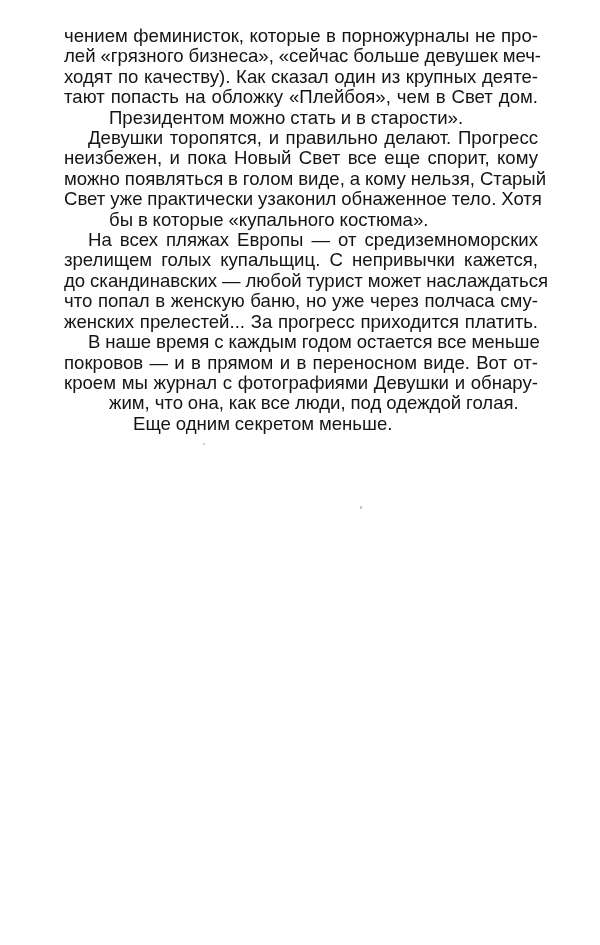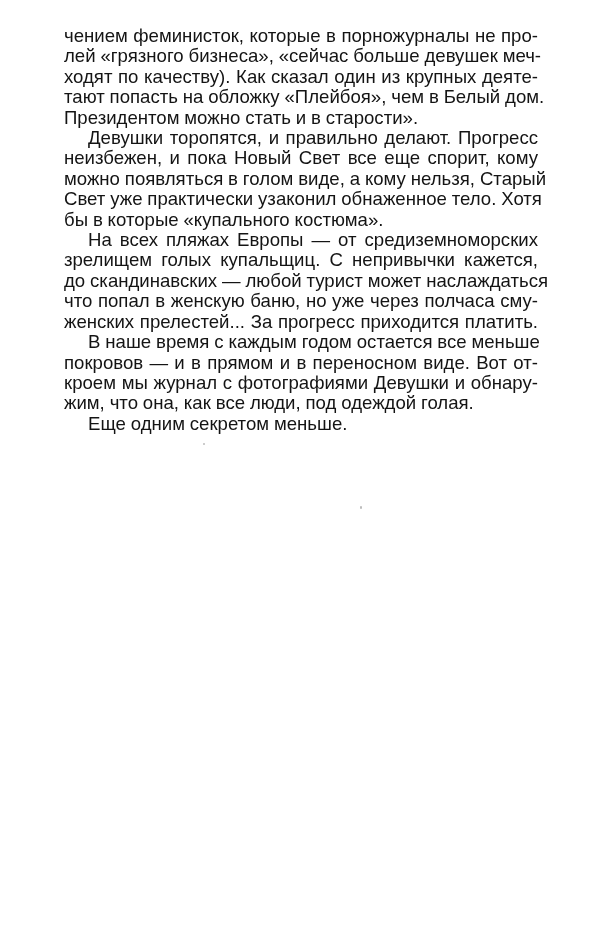--- a/index.html
+++ b/index.html
@@ -35,37 +35,38 @@
     }
     .line {
       display: block;
       text-align: justify;
       text-align-last: justify;
       white-space: nowrap;
       overflow: visible;
     }
     .line.last {
       text-align-last: left;
+      margin-left: 45px;
     }
     .speck {
       position: absolute;
       background: #bdbdbd;
       border-radius: 1px;
     }
   </style>
 </head>
 <body>
 
 <div class="page">
 
   <p class="para">
     <span class="line">чением феминисток, которые в порножурналы не про-</span>
     <span class="line">лей «грязного бизнеса», «сейчас больше девушек меч-</span>
     <span class="line">ходят по качеству). Как сказал один из крупных деяте-</span>
-    <span class="line">тают попасть на обложку «Плейбоя», чем в Белый дом.</span>
+    <span class="line">тают попасть на обложку «Плейбоя», чем в Свет дом.</span>
     <span class="line last">Президентом можно стать и в старости».</span>
   </p>
 
   <p class="para indent">
     <span class="line" style="padding-left:24px;text-indent:0">Девушки торопятся, и правильно делают. Прогресс</span>
     <span class="line" style="text-indent:0">неизбежен, и пока Новый Свет все еще спорит, кому</span>
     <span class="line" style="text-indent:0">можно появляться в голом виде, а кому нельзя, Старый</span>
     <span class="line" style="text-indent:0">Свет уже практически узаконил обнаженное тело. Хотя</span>
     <span class="line last" style="text-indent:0">бы в которые «купального костюма».</span>
   </p>

